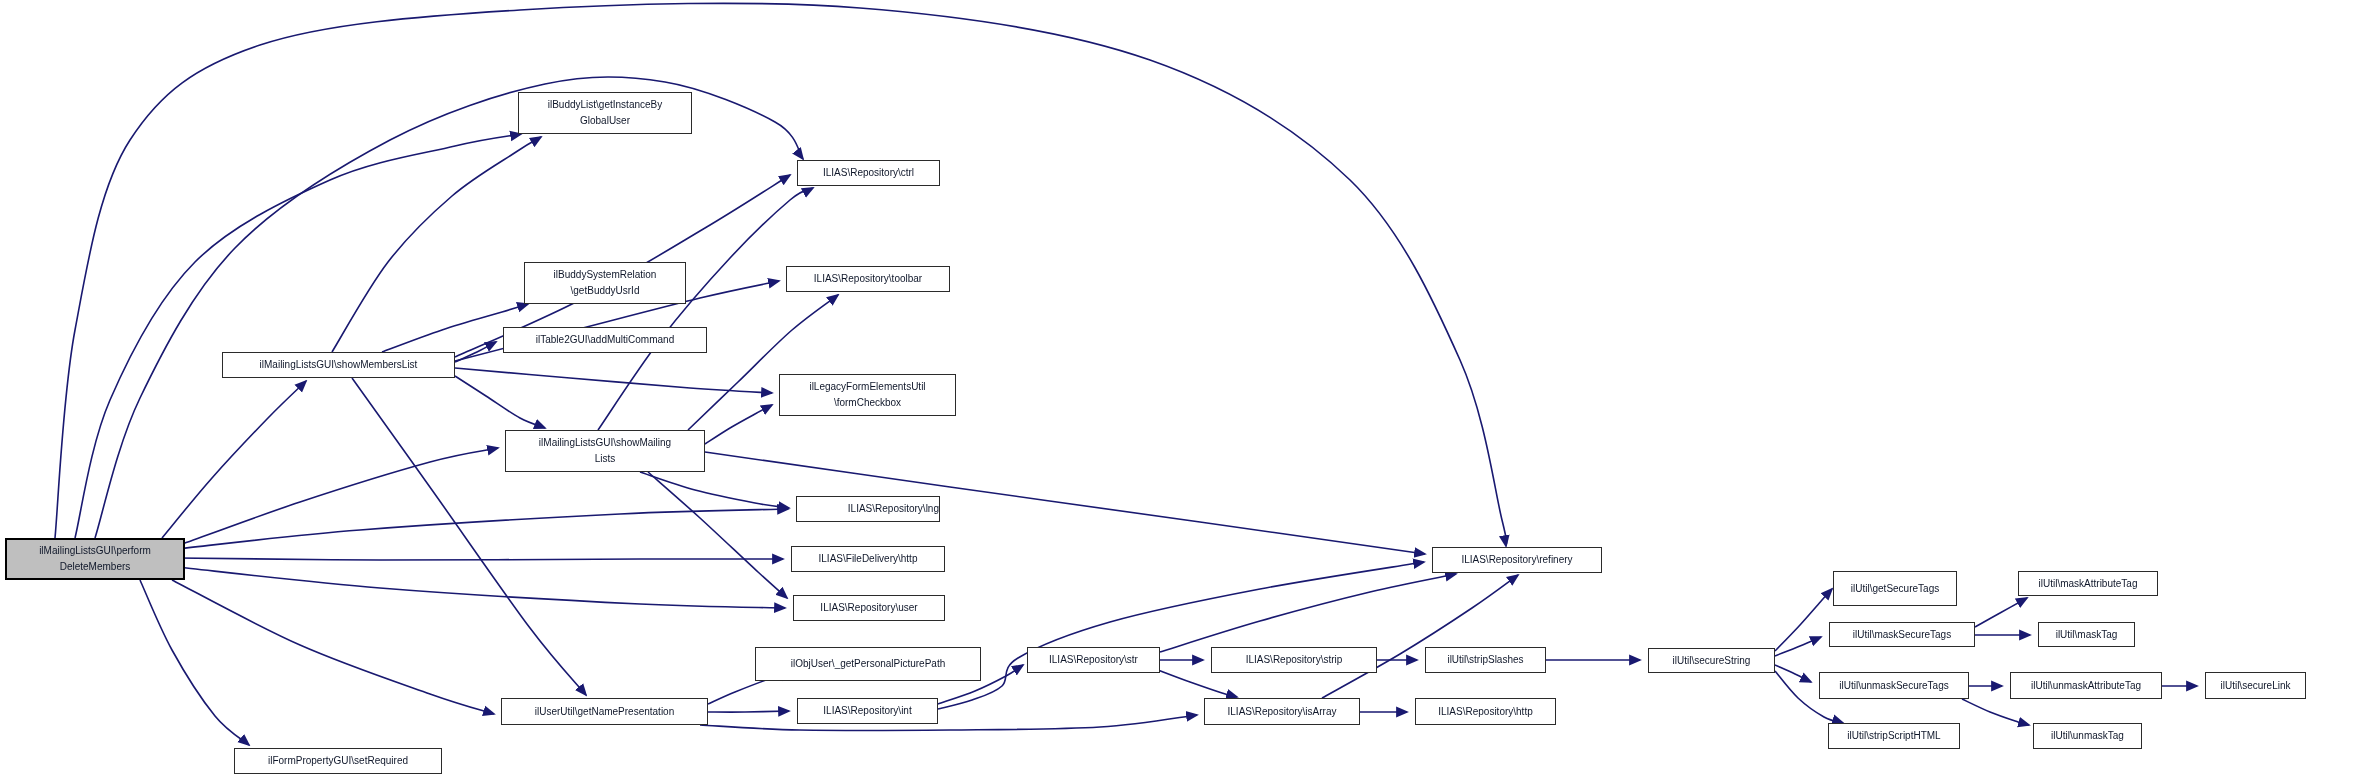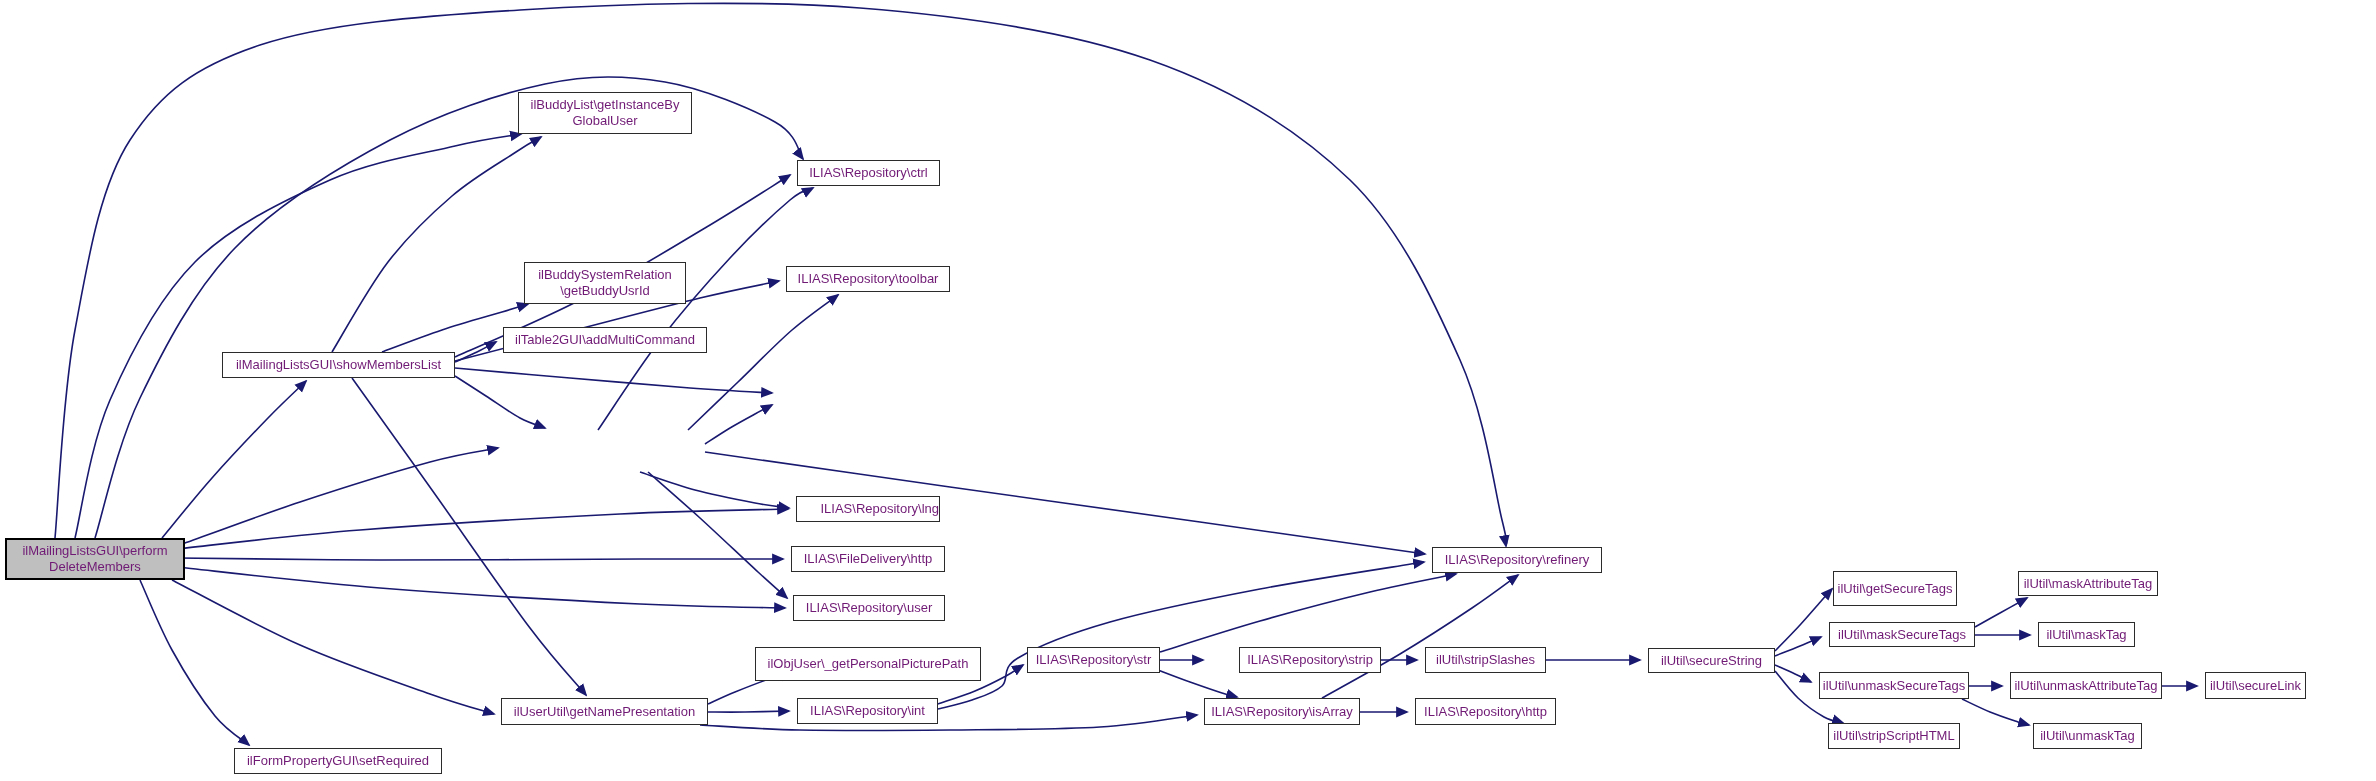--- a/index.html
+++ b/index.html
@@ -11,22 +11,22 @@
     overflow:hidden;
   }
   #edges { position:absolute; left:0; top:0; width:2376px; height:781px; }
   .node {
     position:absolute;
     background:#ffffff;
     border:1px solid #2b2b2b;
     box-sizing:border-box;
     display:flex; flex-direction:column;
     align-items:center; justify-content:center;
-    font-size:13px; line-height:16px;
-    color:#701a75; text-align:center; white-space:nowrap;
+    font-size:10px; line-height:16px;
+    color:#0f172a; text-align:center; white-space:nowrap;
     cursor:pointer;
   }
   .node.hl { background:#bfbfbf; border:2px solid #000000; }
 </style>
 </head>
 <body>
 
 <div id="canvas">
   <svg id="edges" xmlns="http://www.w3.org/2000/svg" viewBox="0 0 2376 781">
       <defs>
@@ -97,20 +97,28 @@
     <div class="node" style="left: 524px; top: 262px; width: 162px; height: 42px;">
       <span>ilBuddySystemRelation</span>
       <span>\getBuddyUsrId</span>
     </div>
     <div class="node" style="left: 786px; top: 266px; width: 164px; height: 26px;">
       <span>ILIAS\Repository\toolbar</span>
     </div>
     <div class="node" style="left: 503px; top: 327px; width: 204px; height: 26px;">
       <span>ilTable2GUI\addMultiCommand</span>
     </div>
+    <div class="node" style="left: 779px; top: 374px; width: 177px; height: 42px;">
+      <span>ilLegacyFormElementsUtil</span>
+      <span>\formCheckbox</span>
+    </div>
+    <div class="node" style="left: 505px; top: 430px; width: 200px; height: 42px;">
+      <span>ilMailingListsGUI\showMailing</span>
+      <span>Lists</span>
+    </div>
     <div class="node" style="left: 796px; top: 496px; width: 144px; height: 26px; align-items: flex-end;">
       <span>ILIAS\Repository\lng</span>
     </div>
     <div class="node" style="left: 791px; top: 546px; width: 154px; height: 26px;">
       <span>ILIAS\FileDelivery\http</span>
     </div>
     <div class="node" style="left: 793px; top: 595px; width: 152px; height: 26px;">
       <span>ILIAS\Repository\user</span>
     </div>
     <div class="node" style="left: 1432px; top: 547px; width: 170px; height: 26px;">
@@ -121,21 +129,21 @@
     </div>
     <div class="node" style="left: 501px; top: 698px; width: 207px; height: 27px;">
       <span>ilUserUtil\getNamePresentation</span>
     </div>
     <div class="node" style="left: 797px; top: 698px; width: 141px; height: 26px;">
       <span>ILIAS\Repository\int</span>
     </div>
     <div class="node" style="left: 1027px; top: 647px; width: 133px; height: 26px;">
       <span>ILIAS\Repository\str</span>
     </div>
-    <div class="node" style="left: 1239px; top: 647px; width: 142px; height: 26px;">
+    <div class="node" style="left: 1211px; top: 647px; width: 166px; height: 26px;">
       <span>ILIAS\Repository\strip</span>
     </div>
     <div class="node" style="left: 1204px; top: 698px; width: 156px; height: 27px;">
       <span>ILIAS\Repository\isArray</span>
     </div>
     <div class="node" style="left: 1425px; top: 647px; width: 121px; height: 26px;">
       <span>ilUtil\stripSlashes</span>
     </div>
     <div class="node" style="left: 1415px; top: 698px; width: 141px; height: 27px;">
       <span>ILIAS\Repository\http</span>

